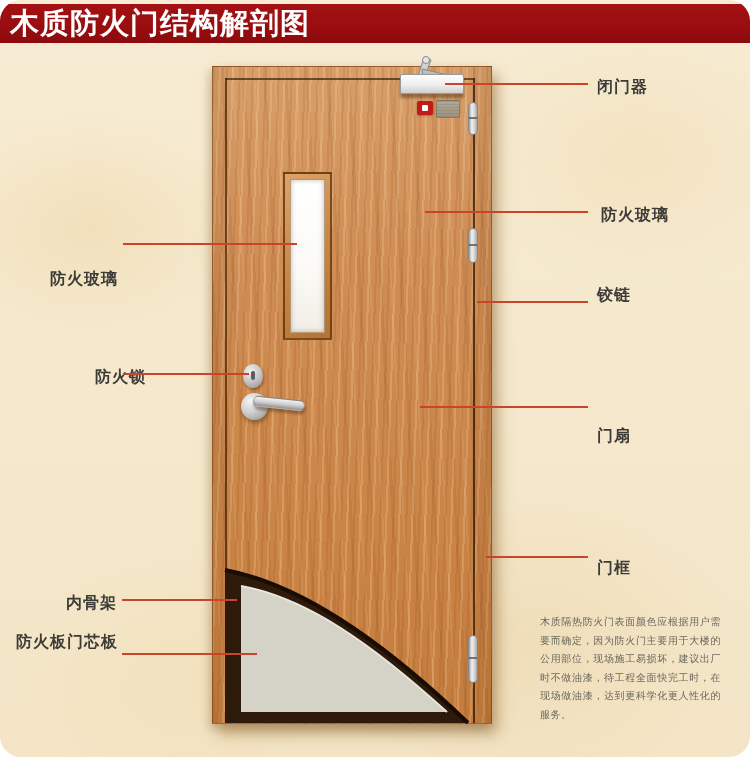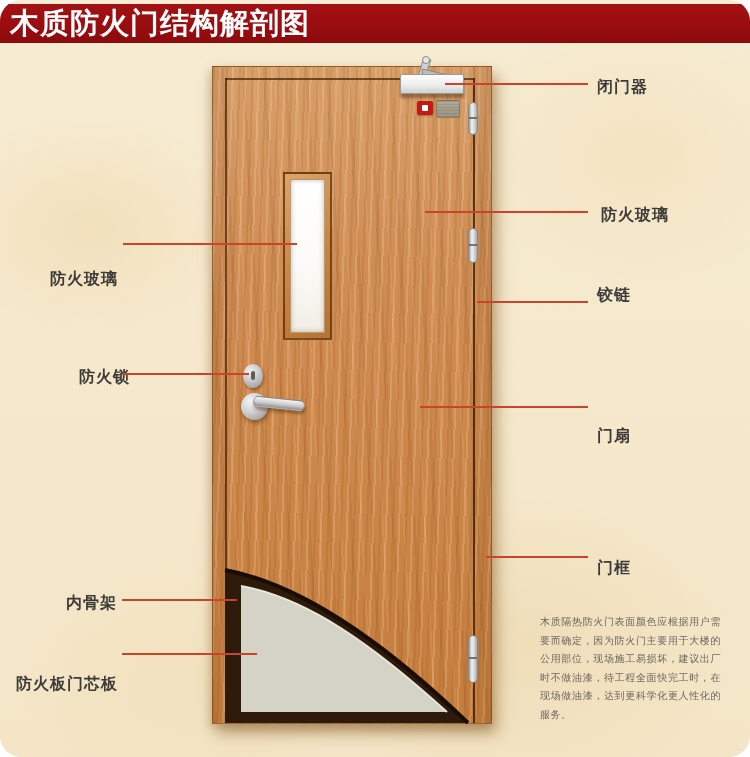--- a/index.html
+++ b/index.html
@@ -166,27 +166,27 @@
     <div class="hinge hinge-3"></div>
 
     <div class="keyhole"></div>
     <div class="rose"></div>
     <div class="lever"></div>
   </div>
 
   <span class="lbl" style="right:632px; top:237px;margin-top:32px;">防火玻璃</span>
   <div class="pline" style="left:123px; top:243px; width:174px;"></div>
 
-  <span class="lbl" style="right:620px; top:367px;font-family:Liberation Serif, serif;">防火锁</span>
+  <span class="lbl" style="right:604px; top:367px;font-family:Liberation Serif, serif;">防火锁</span>
   <div class="pline" style="left:123px; top:373px; width:126px;"></div>
 
   <span class="lbl" style="right:633px; top:593px;">内骨架</span>
   <div class="pline" style="left:122px; top:599px; width:115px;"></div>
 
-  <span class="lbl" style="right:632px; top:674px;">防火板门芯板</span>
+  <span class="lbl" style="right:632px; top:632px;">防火板门芯板</span>
   <div class="pline" style="left:122px; top:653px; width:135px;"></div>
 
   <span class="lbl" style="left:597px; top:77px;">闭门器</span>
   <div class="pline" style="left:445px; top:83px; width:143px;"></div>
 
   <span class="lbl" style="left:601px; top:205px;">防火玻璃</span>
   <div class="pline" style="left:425px; top:211px; width:163px;"></div>
 
   <span class="lbl" style="left:597px; top:285px;">铰链</span>
   <div class="pline" style="left:477px; top:301px; width:111px;"></div>

